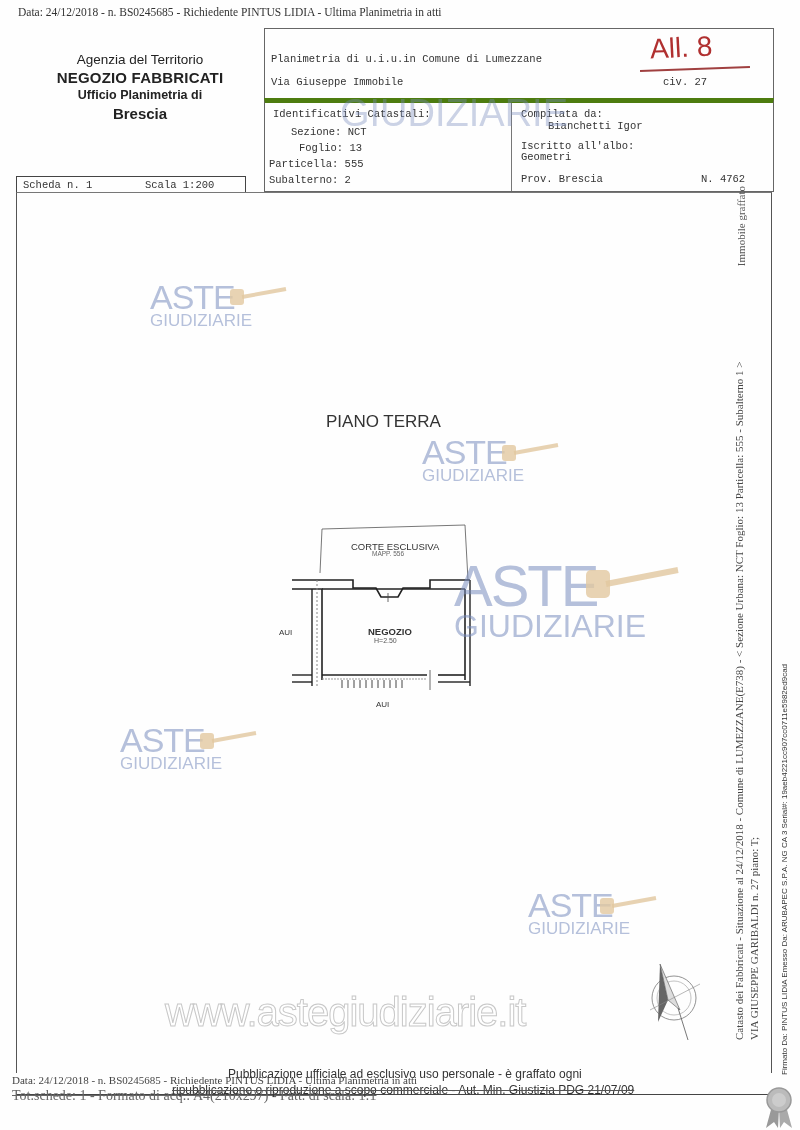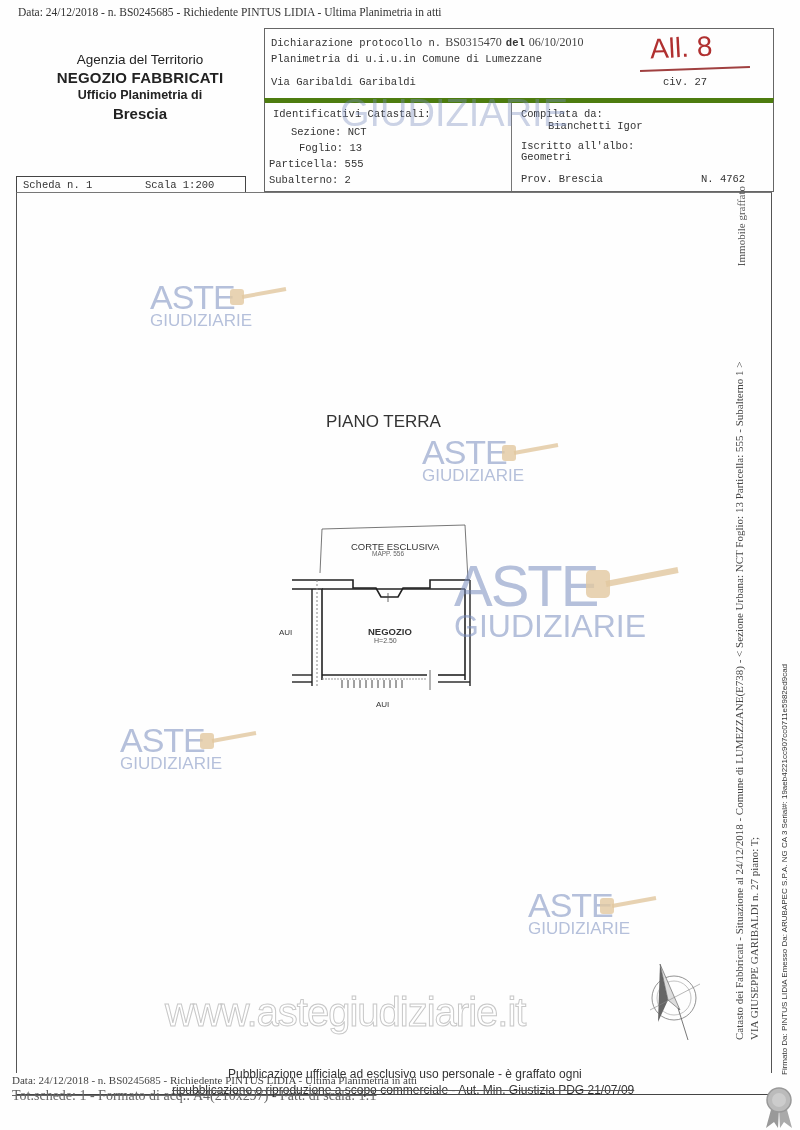--- a/index.html
+++ b/index.html
@@ -38,28 +38,22 @@
 <div class="abs topline">Data: 24/12/2018 - n. BS0245685 - Richiedente PINTUS LIDIA - Ultima Planimetria in atti</div>
 
 <div class="abs agency">
   <div class="l1">Agenzia del Territorio</div>
   <div class="l2">NEGOZIO FABBRICATI</div>
   <div class="l3">Ufficio Planimetria di</div>
   <div class="l4">Brescia</div>
 </div>
 
 <div class="abs box hdr1">
-  <div class="abs" style="left:6px;top:3px;">
-    <span class="mono-s">Dichiarazione protocollo n.</span>
-    <span class="serif-s">BS0315470</span>
-    <span class="mono-s" style="font-weight:bold">del</span>
-    <span class="serif-s">06/10/2010</span>
-  </div>
   <div class="abs mono-s" style="left:6px;top:24px;">Planimetria di u.i.u.in Comune di Lumezzane</div>
-  <div class="abs mono-s" style="left:6px;top:47px;">Via Garibaldi Garibaldi</div>
+  <div class="abs mono-s" style="left:6px;top:47px;">Via Giuseppe Immobile</div>
   <div class="abs mono-s" style="left:398px;top:47px;">civ. 27</div>
 </div>
 <div class="abs allegato">All. 8</div>
 <div class="abs allegato-line"></div>
 
 <div class="abs hdr2" style="border-left:1px solid #666;border-right:1px solid #666;border-bottom:1px solid #666;">
   <div class="abs mono-s" style="left:8px;top:5px;">Identificativi Catastali:</div>
   <div class="abs mono-s" style="left:26px;top:23px;">Sezione: NCT</div>
   <div class="abs mono-s" style="left:34px;top:39px;">Foglio: 13</div>
   <div class="abs mono-s" style="left:4px;top:55px;">Particella: 555</div>

